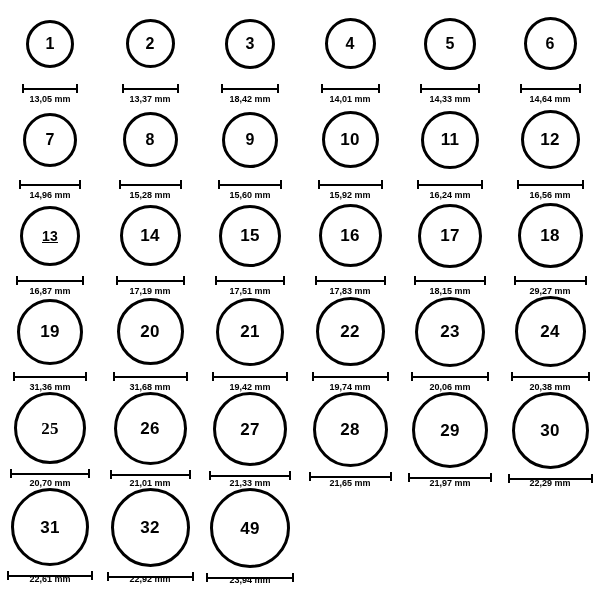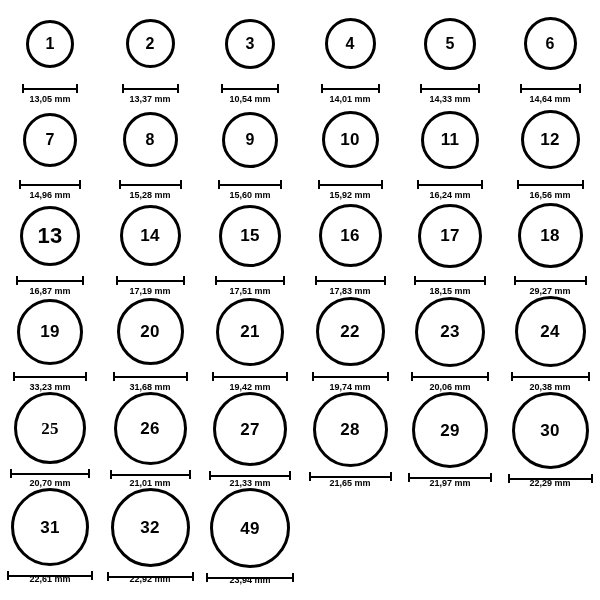--- a/index.html
+++ b/index.html
@@ -123,21 +123,21 @@
         <div class="circle-wrap" style="height: 82px; width: 100px;">
           <div class="circle" style="width: 50px; height: 50px;">
             <span class="size-label" style="font-size: 16px;">3</span>
           </div>
         </div>
         <div class="measure" style="width: 58px;">
           <div class="bar" style="width: 100%;"></div>
           <div class="cap left"></div>
           <div class="cap right"></div>
         </div>
-        <div class="mm-label">10,54 mm</div>
+        <div class="mm-label">18,42 mm</div>
       </div>
       <div class="ring-cell">
         <div class="circle-wrap" style="height: 82px; width: 100px;">
           <div class="circle" style="width: 51px; height: 51px;">
             <span class="size-label" style="font-size: 16px;">4</span>
           </div>
         </div>
         <div class="measure" style="width: 59px;">
           <div class="bar" style="width: 100%;"></div>
           <div class="cap left"></div>
@@ -245,21 +245,21 @@
         <div class="measure" style="width: 67px;">
           <div class="bar" style="width: 100%;"></div>
           <div class="cap left"></div>
           <div class="cap right"></div>
         </div>
         <div class="mm-label">16,56 mm</div>
       </div>
       <div class="ring-cell">
         <div class="circle-wrap" style="height: 82px; width: 100px;">
           <div class="circle" style="width: 60px; height: 60px;">
-            <span class="size-label" style="font-size: 22px;">13</span>
+            <span class="size-label" style="font-size: 14px; text-decoration: underline;">13</span>
           </div>
         </div>
         <div class="measure" style="width: 68px;">
           <div class="bar" style="width: 100%;"></div>
           <div class="cap left"></div>
           <div class="cap right"></div>
         </div>
         <div class="mm-label">16,87 mm</div>
       </div>
       <div class="ring-cell">
@@ -331,21 +331,21 @@
         <div class="circle-wrap" style="height: 82px; width: 100px;">
           <div class="circle" style="width: 66px; height: 66px;">
             <span class="size-label" style="font-size: 17px;">19</span>
           </div>
         </div>
         <div class="measure" style="width: 74px;">
           <div class="bar" style="width: 100%;"></div>
           <div class="cap left"></div>
           <div class="cap right"></div>
         </div>
-        <div class="mm-label">33,23 mm</div>
+        <div class="mm-label">31,36 mm</div>
       </div>
       <div class="ring-cell">
         <div class="circle-wrap" style="height: 82px; width: 100px;">
           <div class="circle" style="width: 67px; height: 67px;">
             <span class="size-label" style="font-size: 17px;">20</span>
           </div>
         </div>
         <div class="measure" style="width: 75px;">
           <div class="bar" style="width: 100%;"></div>
           <div class="cap left"></div>

